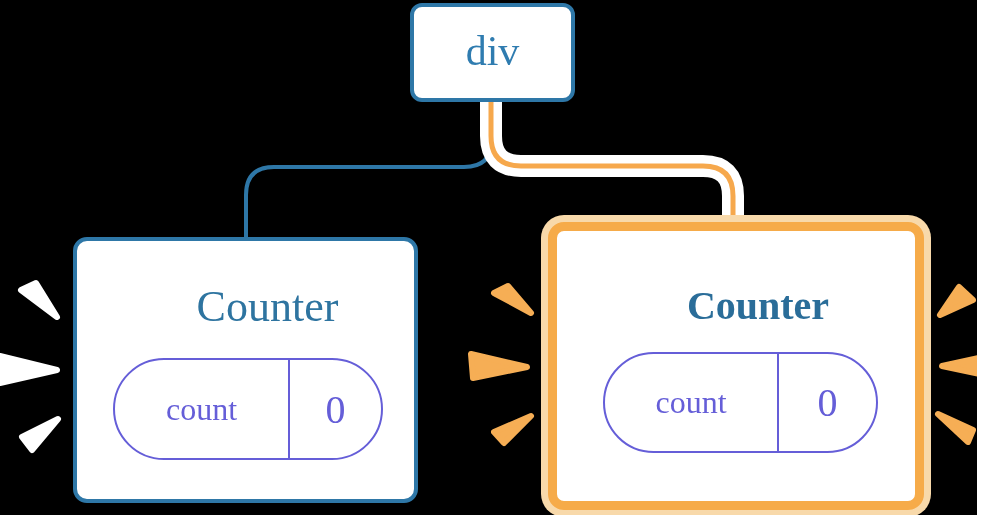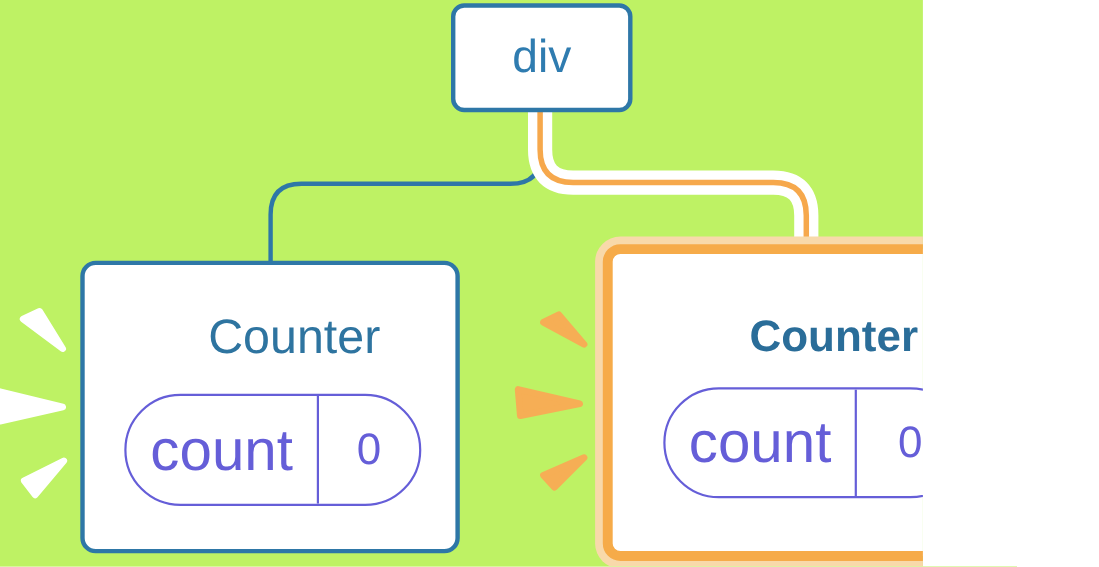--- a/index.html
+++ b/index.html
@@ -2,24 +2,25 @@
 <html><head>
 <meta charset="utf-8">
 <style>
   html, body { margin: 0; padding: 0; }
   body {
     font-family: "Liberation Sans", sans-serif;
     -webkit-font-smoothing: antialiased;
   }
   .stage {
     position: relative;
-    width: 839px;
+    width: 977px;
     height: 515px;
-    background: #bef264;
+    background: #000000;
     overflow: hidden;
+    font-family: Liberation Serif, serif;
   }
   .edges {
     position: absolute;
     left: 0; top: 0;
     width: 999px; height: 515px;
   }
   .node {
     position: absolute;
     background: #ffffff;
     box-sizing: border-box;
@@ -86,21 +87,21 @@
   .node-counter-right .pill {
     left: 46px; top: 121px;
     width: 275px; height: 101px;
   }
   .pill-name {
     display: flex;
     align-items: center;
     justify-content: center;
     border-right: 2px solid #655ed8;
     color: #655ed8;
-    font-size: 53px;
+    font-size: 32px;
     box-sizing: border-box;
   }
   .node-counter-left .pill-name { width: 175px; }
   .node-counter-right .pill-name { width: 174px; }
   .pill-value {
     flex: 1;
     display: flex;
     align-items: center;
     justify-content: center;
     color: #655ed8;

